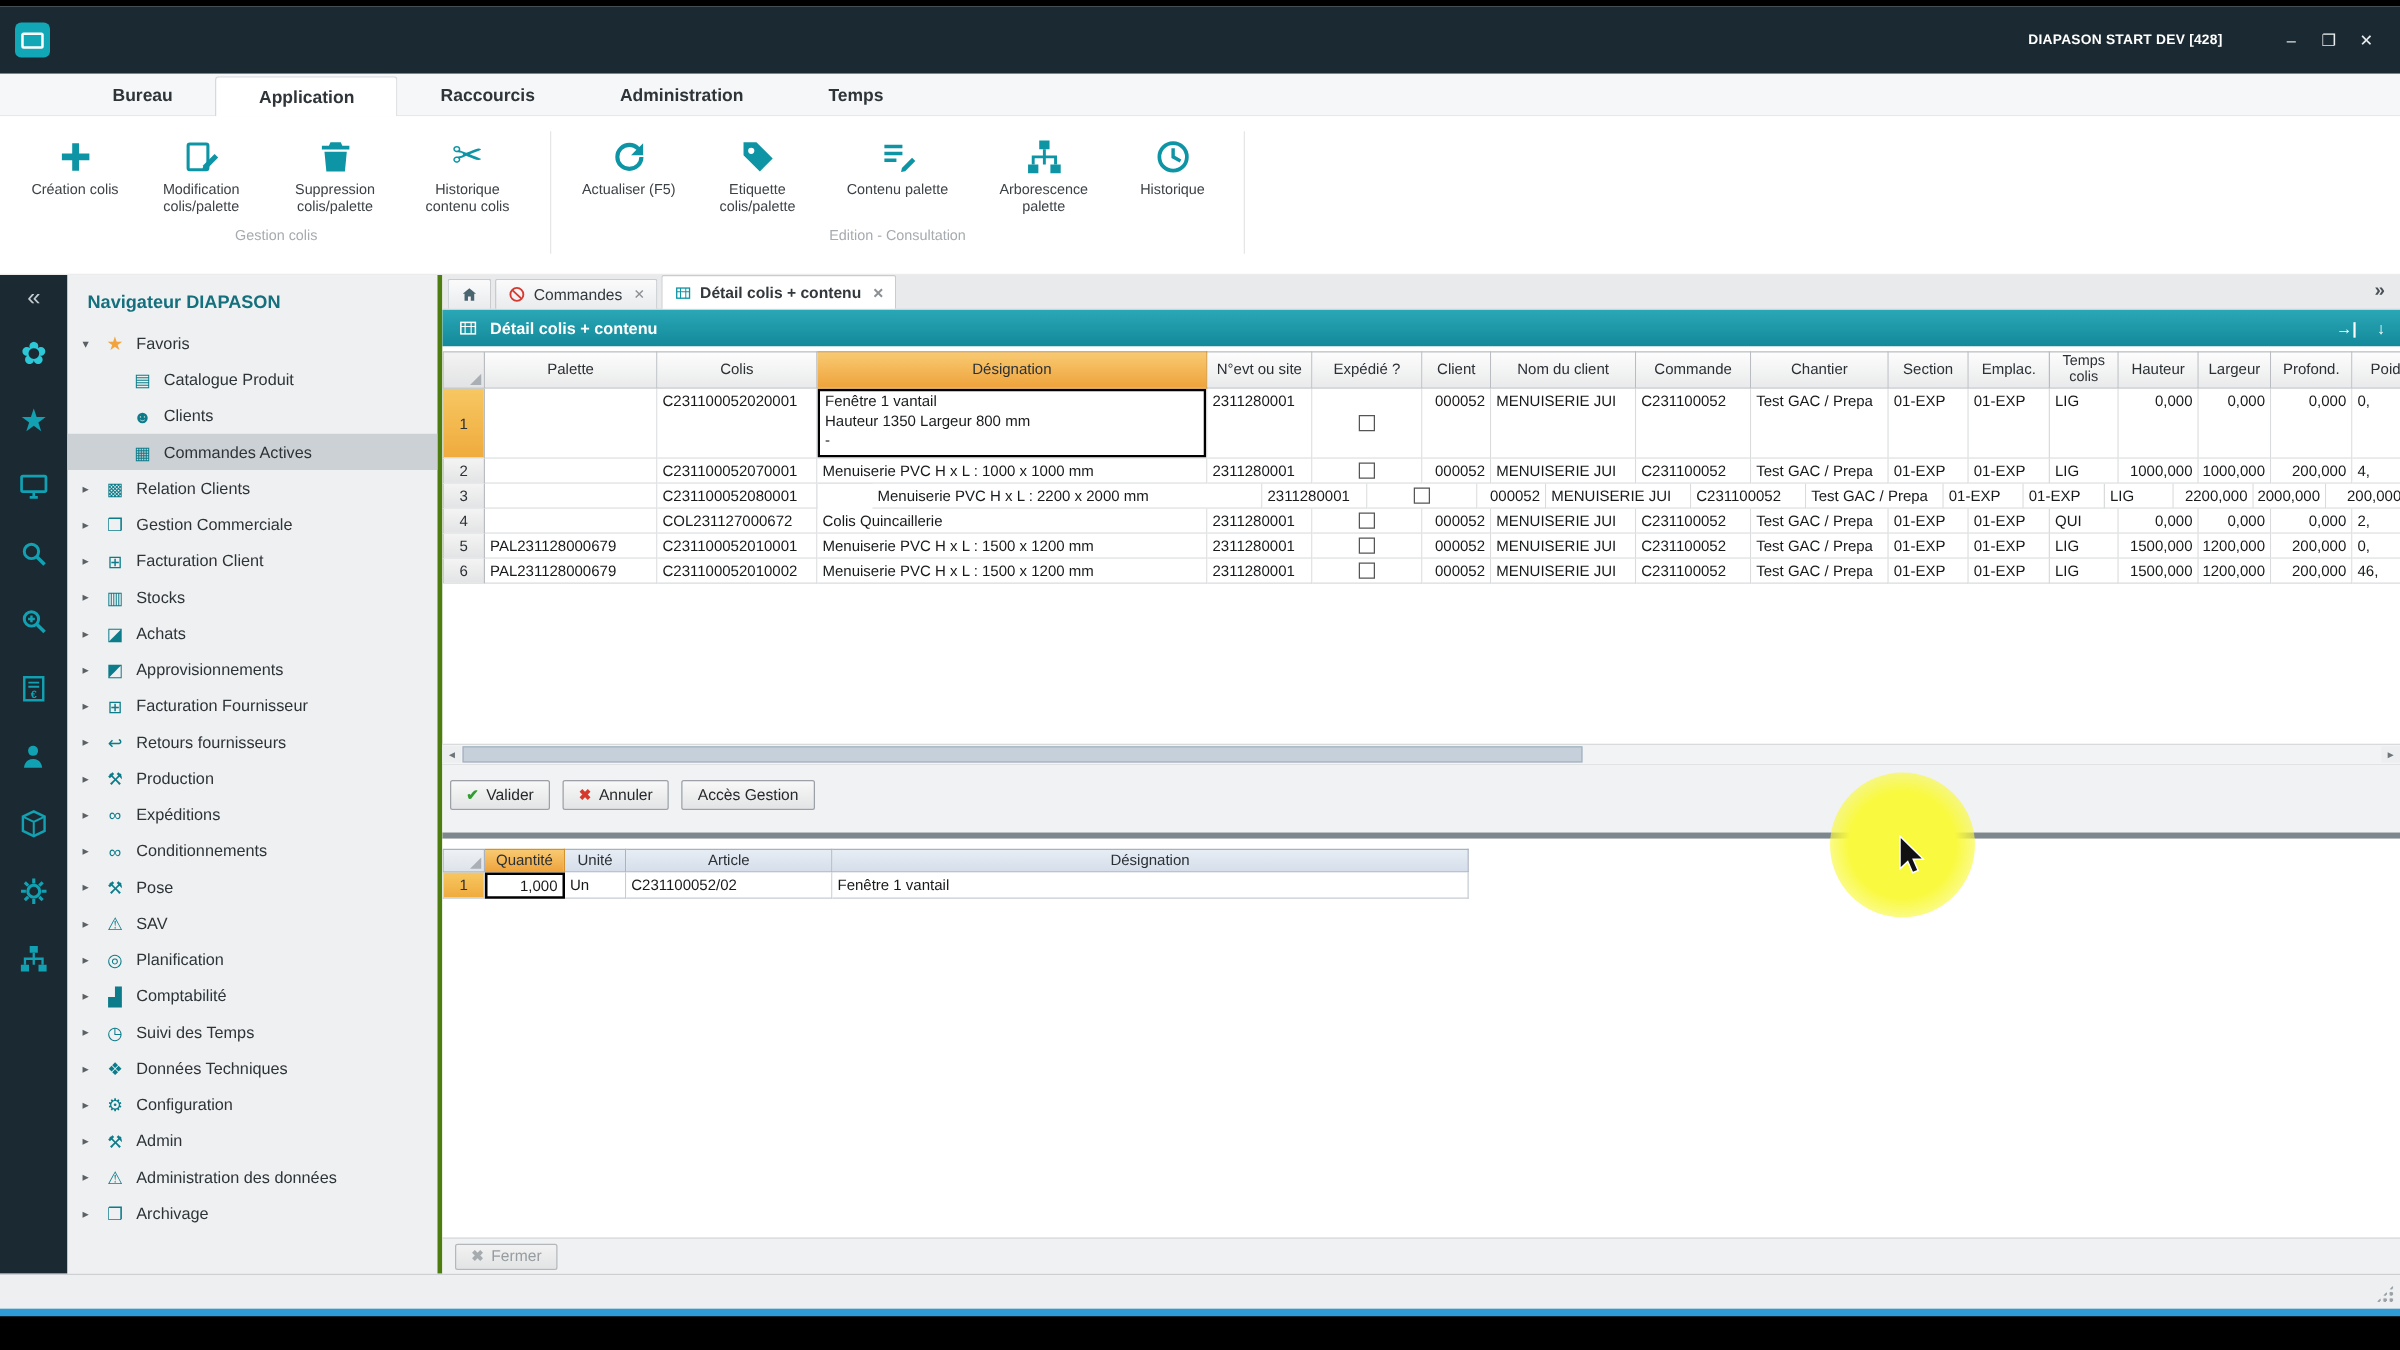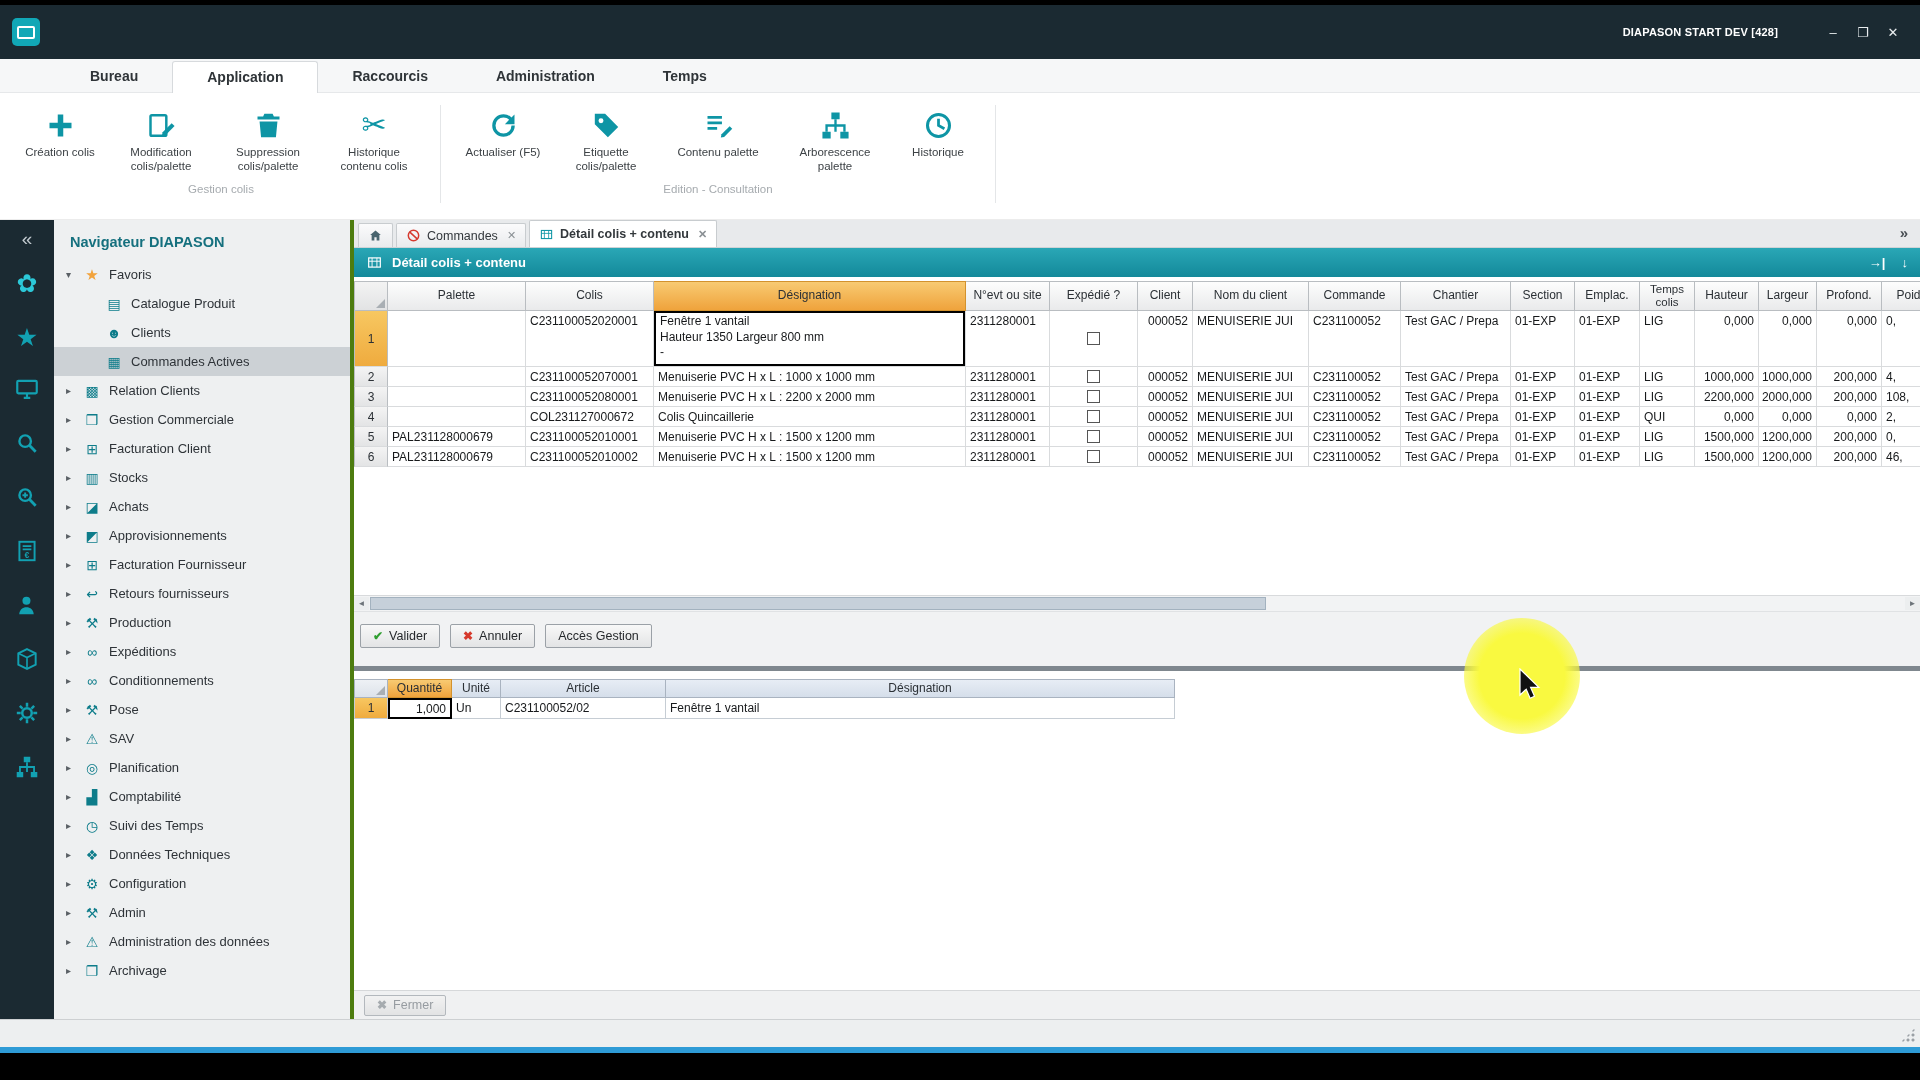--- a/index.html
+++ b/index.html
@@ -586,21 +586,21 @@
               <div class="gcell al-left" style="width: 55px;">LIG</div>
               <div class="gcell al-right" style="width: 64px;">1000,000</div>
               <div class="gcell al-right" style="width: 58px;">1000,000</div>
               <div class="gcell al-right" style="width: 65px;">200,000</div>
               <div class="gcell al-left" style="width: 60px;">4,</div>
             </div>
             <div class="grid-row" style="height: 20px;">
               <div class="gcell rownum">3</div>
               <div class="gcell al-left" style="width: 138px;"></div>
               <div class="gcell al-left" style="width: 128px;">C231100052080001</div>
-              <div class="gcell al-left" style="width: 312px;">Menuiserie PVC H x L : 2200 x 2000 mm</div>
+              <div class="gcell al-left" style="width: 312px; margin-left: 44px;">Menuiserie PVC H x L : 2200 x 2000 mm</div>
               <div class="gcell al-left" style="width: 84px;">2311280001</div>
               <div class="gcell al-center cb" style="width: 88px;">
                 <span class="cbx"></span>
               </div>
               <div class="gcell al-right" style="width: 55px;">000052</div>
               <div class="gcell al-left" style="width: 116px;">MENUISERIE JUI</div>
               <div class="gcell al-left" style="width: 92px;">C231100052</div>
               <div class="gcell al-left" style="width: 110px;">Test GAC / Prepa</div>
               <div class="gcell al-left" style="width: 64px;">01-EXP</div>
               <div class="gcell al-left" style="width: 65px;">01-EXP</div>

